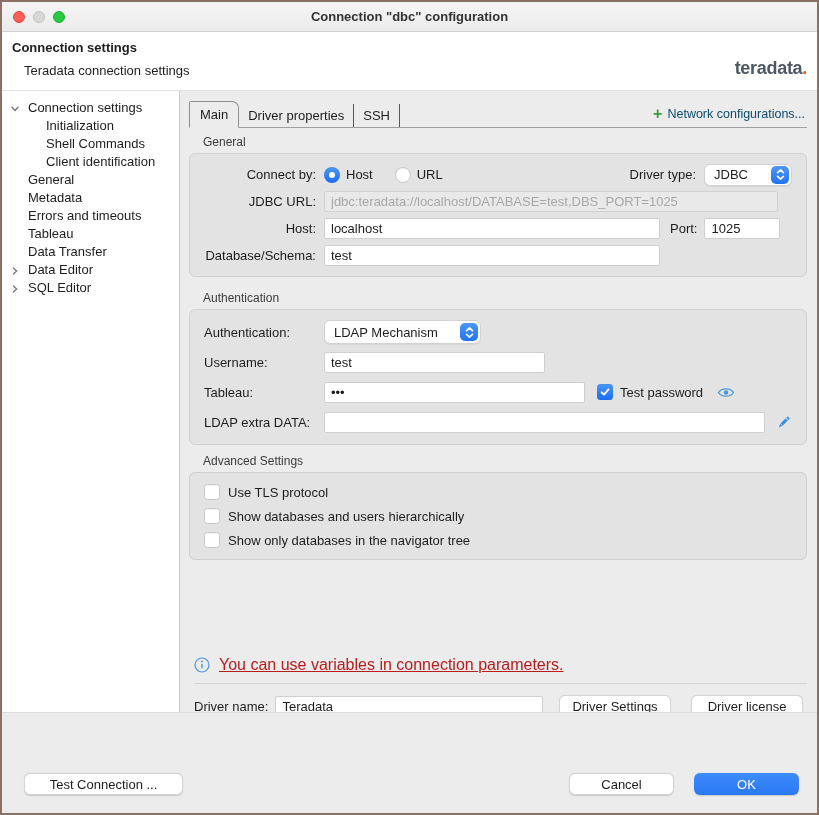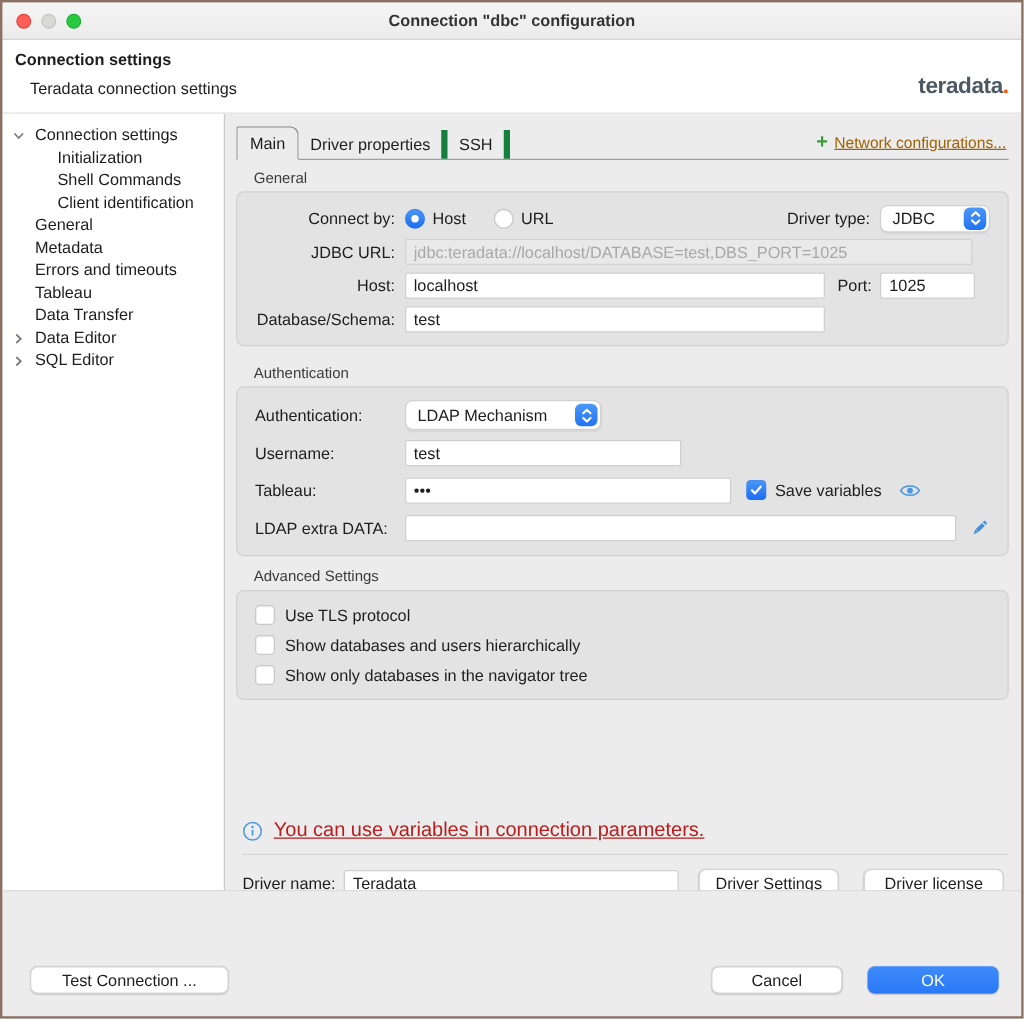--- a/index.html
+++ b/index.html
@@ -31,26 +31,26 @@
   .tree-row { height:18px; display:flex; align-items:center; position:relative; cursor:default; }
   .tree-row .chev { position:absolute; left:8px; top:4px; }
   .tree-row.lvl0 { padding-left:26px; }
   .tree-row.lvl1 { padding-left:44px; }
 
   .content { flex:1; background:#ececec; padding:10px 10px 0 9px; display:flex; flex-direction:column; }
 
   
   .tabbar { display:flex; align-items:flex-end; border-bottom:1px solid #a0a0a0; height:27px; }
   .tab { padding:4px 9px 4px 9px; color:#1d1d1d; white-space:nowrap; }
-  .tab.inactive { border-right:5px solid #15803d; }
+  .tab.inactive { border-right:1px solid #15803d; }
   .tab.active { border:1px solid #8f8f8f; border-bottom:1px solid #ececec; margin-bottom:-1px;
                 border-radius:2px 7px 0 0; padding:5px 10px; background:#ececec; }
   .netcfg { margin-left:auto; display:flex; align-items:center; gap:5px; padding-bottom:6px; padding-right:2px; }
   .netcfg .plus { color:#3c9b3c; font-size:16px; font-weight:bold; line-height:10px; }
-  .netcfg .txt { color:#a16207; font-size:12.5px;text-decoration:underline; }
+  .netcfg .txt { color:#0c4a6e; font-size:12.5px; }
 
   
   .sec-label { margin:7px 0 4px 14px; font-size:12px; color:#3c3c3c; }
   .group { background:#e3e3e3; border:1px solid #d2d0ce; border-radius:6px; padding:7px 14px; }
   .row { display:flex; align-items:center; height:27px; }
   .row.auth { height:30px; }
   .lab-r { width:112px; min-width:112px; text-align:right; margin-right:8px; white-space:nowrap; }
   .lab-l { width:112px; min-width:112px; text-align:left; margin-right:8px; white-space:nowrap; }
 
   input.fld { height:21px; border:1px solid #cfcfcf; border-radius:2px; background:#fff; padding:4px 6px;
@@ -233,21 +233,21 @@
           <input class="fld" style="width: 221px;" value="test">
         </div>
         <div class="row auth">
           <span class="lab-l">Tableau:</span>
           <input class="fld" style="width: 261px;" value="•••">
           <span class="cbx on" style="margin-left:12px;">
               <svg width="12" height="12" viewBox="0 0 12 12">
                 <path d="M2.6 6.3 L5 8.7 L9.5 3.4" stroke="#fff" stroke-width="1.8" fill="none" stroke-linecap="round" stroke-linejoin="round"></path>
               </svg>
             </span>
-          <span style="margin-left:7px;">Save variables</span>
+          <span style="margin-left:7px;">Test password</span>
           <span style="margin-left:14px; display:inline-flex;">
               <svg width="18" height="13" viewBox="0 0 18 13">
                 <path d="M1.5 6.5 C4.5 1.6, 13.5 1.6, 16.5 6.5 C13.5 11.4, 4.5 11.4, 1.5 6.5 Z" fill="none" stroke="#4a97dd" stroke-width="1.3"></path>
                 <circle cx="9" cy="6.5" r="2.3" fill="#4a97dd"></circle>
               </svg>
             </span>
         </div>
         <div class="row auth">
           <span class="lab-l">LDAP extra DATA:</span>
           <input class="fld" style="flex: 1 1 0%;" value="">

